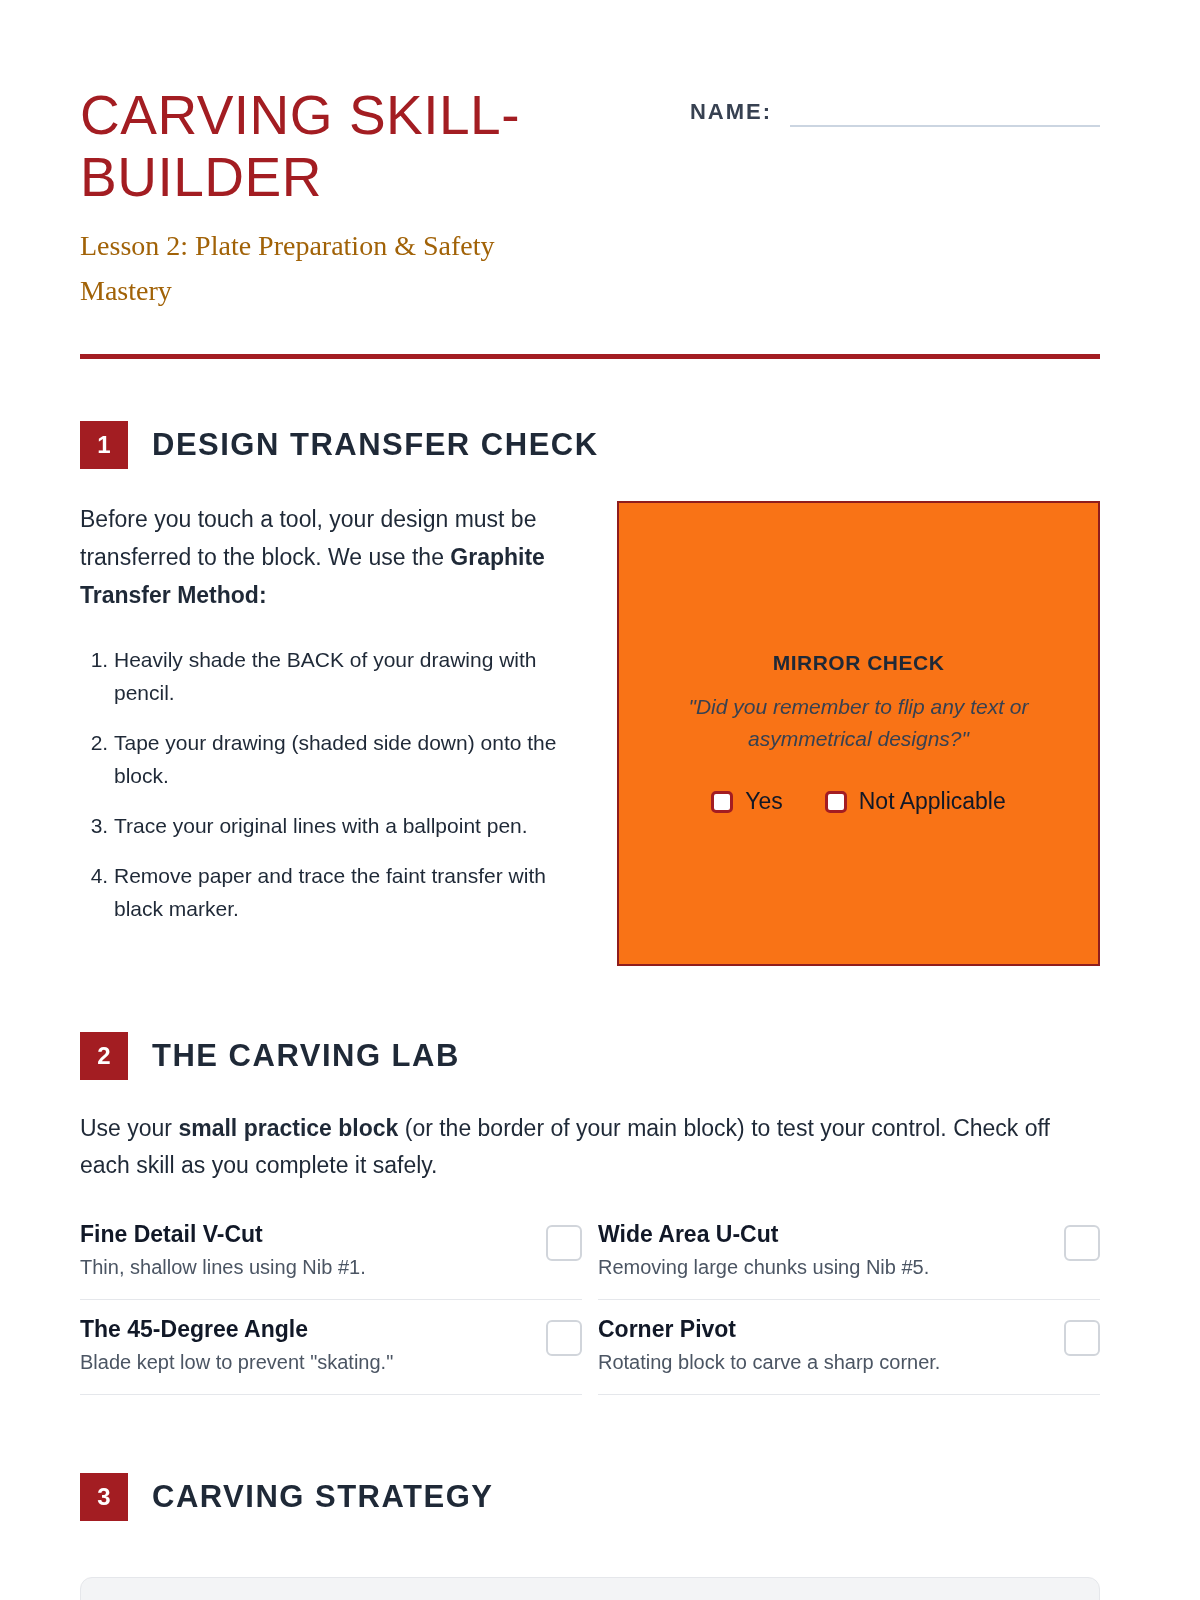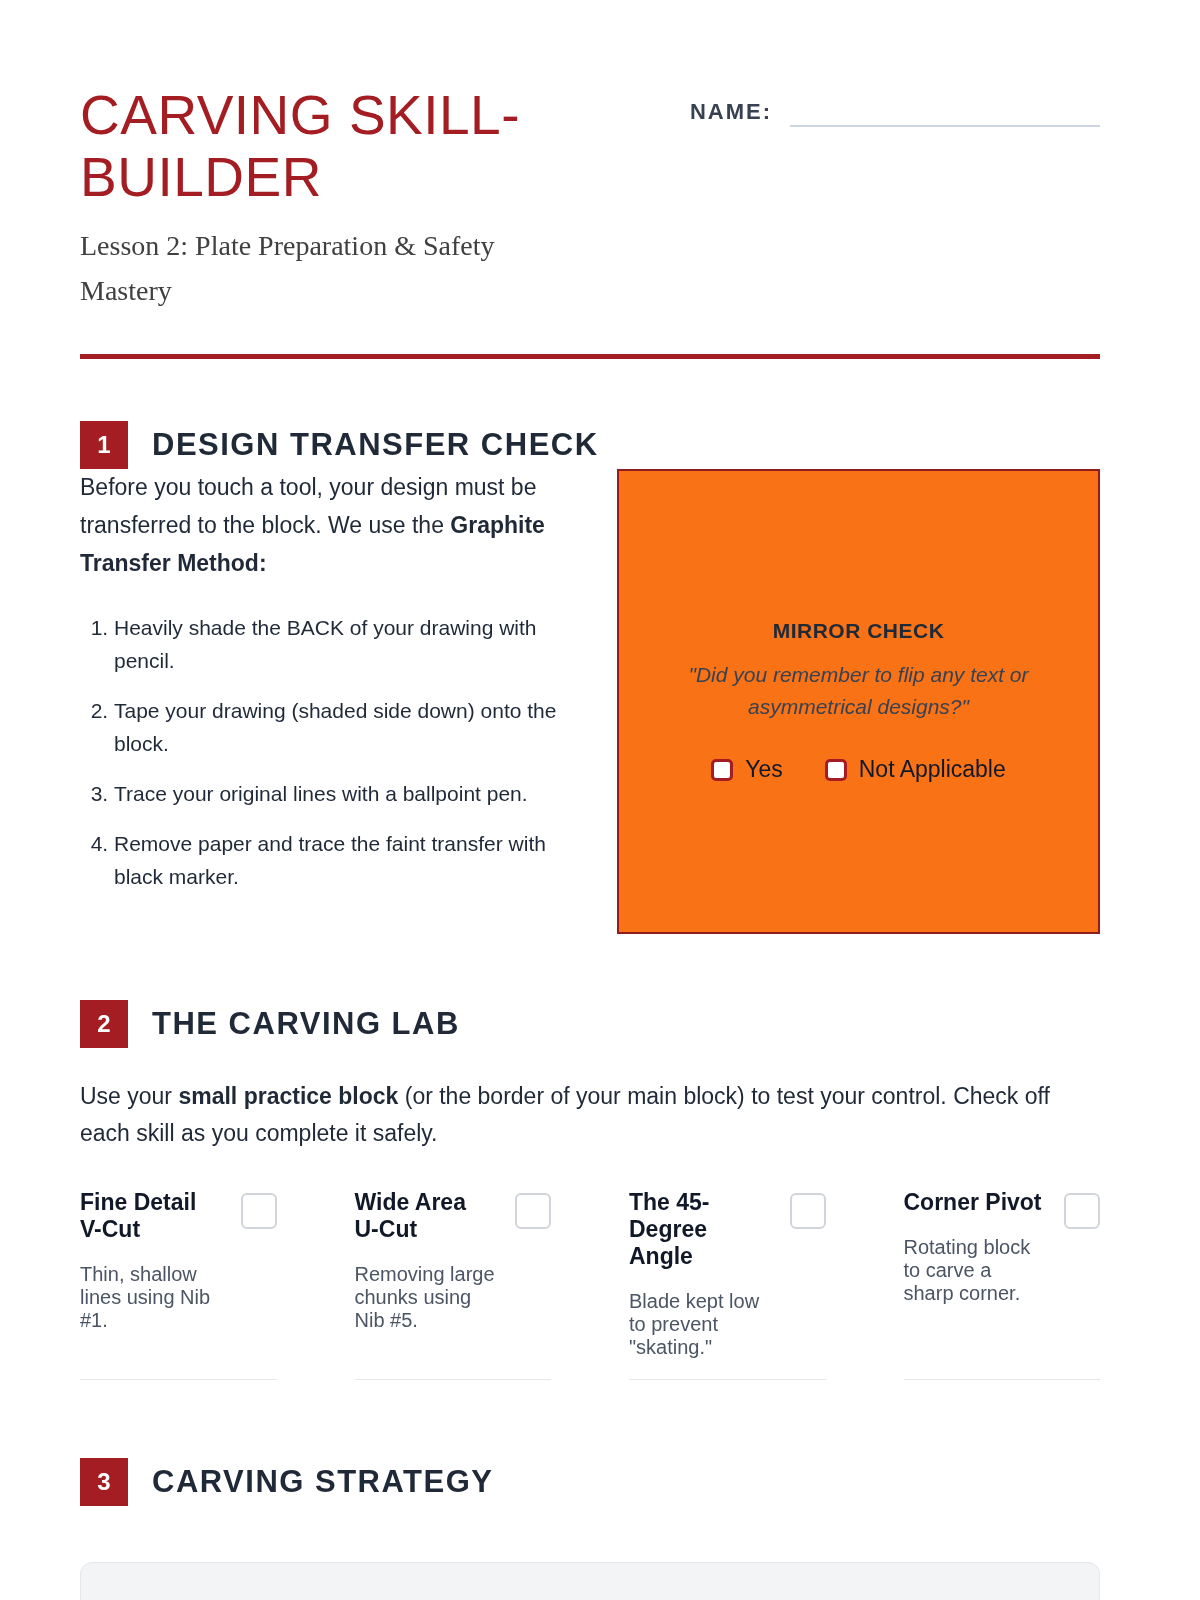--- a/index.html
+++ b/index.html
@@ -10,40 +10,40 @@
 
   
   .header { display: flex; justify-content: space-between; align-items: flex-start; }
   .title-block { max-width: 540px; }
   .doc-title {
     font-size: 55px; line-height: 1.12; font-weight: 400; letter-spacing: 0.5px;
     color: #a31d22; text-transform: uppercase;
   }
   .doc-subtitle {
     font-family: "Liberation Serif", serif;
-    font-size: 28px; line-height: 1.6; color: #404040; margin-top: 16px; max-width: 500px;
+    font-size: 28px; line-height: 1.6; color: #a16207; margin-top: 16px; max-width: 500px;
   }
   .name-area { display: flex; align-items: center; margin-top: 12px; }
   .name-label { font-size: 22px; font-weight: 700; letter-spacing: 2px; color: #374151; margin-right: 18px; }
   .name-line { width: 310px; border-bottom: 2px solid #cbd5e1; height: 30px; }
 
   .rule { height: 5px; background: #a31d22; margin-top: 40px; }
 
   
   .section-head { display: flex; align-items: center; gap: 24px; }
   .num-box {
     width: 48px; height: 48px; background: #a31d22; color: #ffffff;
     display: flex; align-items: center; justify-content: center;
     font-size: 24px; font-weight: 700; flex: 0 0 auto;
   }
   .section-title { font-size: 31px; font-weight: 800; letter-spacing: 1.5px; color: #1f2937; text-transform: uppercase; }
 
   
   .sec1 { margin-top: 62px; }
-  .sec1-body { display: flex; gap: 34px; }
+  .sec1-body { display: flex; gap: 34px; margin-top: 32px; }
   .sec1-left { flex: 1; min-width: 0; }
   .sec1-left p { font-size: 23px; line-height: 1.65; color: #1f2937; }
   .sec1-left .bold { font-weight: 700; }
   ol.steps { margin-top: 28px; padding-left: 34px; }
   ol.steps li { font-size: 21px; line-height: 1.6; color: #1f2937; margin-bottom: 16px; }
 
   .mirror-box {
     width: 483px; height: 465px; flex: 0 0 auto;
     background: #f97316; border: 2px solid #8f1d1d;
     display: flex; flex-direction: column; align-items: center; justify-content: center;
@@ -57,28 +57,28 @@
     width: 22px; height: 22px; border: 3px solid #a31d22; border-radius: 5px; background: #ffffff; flex: 0 0 auto;
   }
   .mirror-option-label { font-size: 23px; color: #111827; }
 
   
   .sec2 { margin-top: 66px; }
   .sec2-intro { font-size: 23px; line-height: 1.6; color: #1f2937; margin-top: 30px; max-width: 1010px; }
   .sec2-intro .bold { font-weight: 700; }
 
   .skills-grid {
-    display: grid; grid-template-columns: 1fr 1fr 1fr 1fr; column-gap: 78px; row-gap: 14px; margin-top: 38px;
+    display: grid; grid-template-columns: 1fr 1fr; column-gap: 78px; row-gap: 14px; margin-top: 38px; gap: 16px;
   }
   .skill-item {
     display: flex; align-items: flex-start; justify-content: space-between; gap: 20px;
     border-bottom: 1px solid #e5e7eb; padding-bottom: 20px;
   }
   .skill-title { font-size: 23px; font-weight: 700; color: #111827; }
-  .skill-desc { font-size: 20px; color: #4b5563; margin-top: 20px; }
+  .skill-desc { font-size: 20px; color: #4b5563; margin-top: 8px; }
   .gray-checkbox {
     width: 36px; height: 36px; border: 2px solid #d1d5db; border-radius: 6px; background: #ffffff; flex: 0 0 auto; margin-top: 4px;
   }
 
   
   .sec3 { margin-top: 78px; }
   .strategy-box {
     margin-top: 56px; height: 90px; background: #f3f4f6;
     border: 1px solid #e5e7eb; border-radius: 12px;
   }

